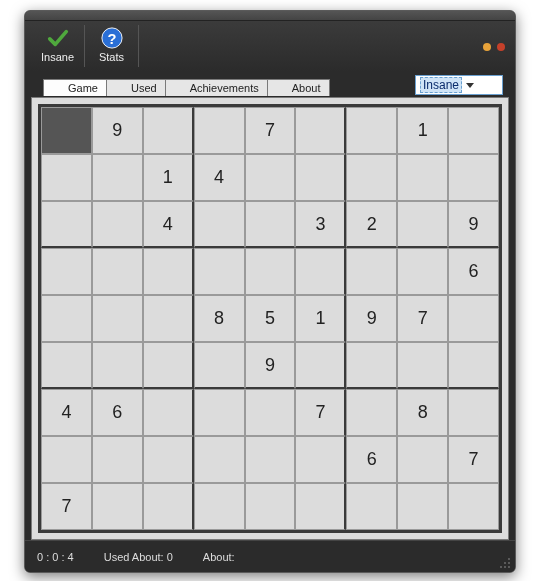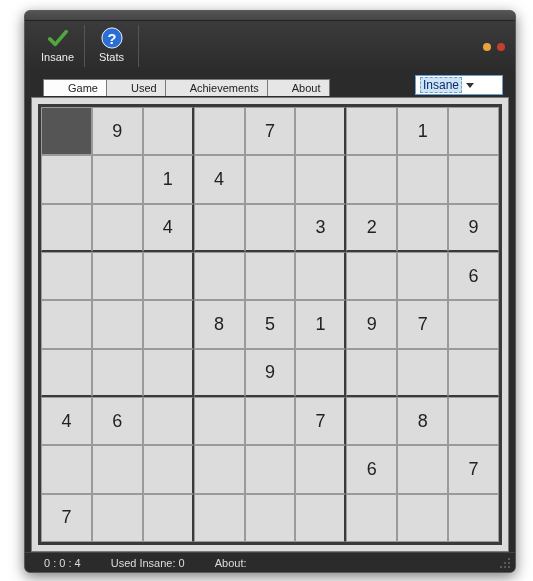--- a/index.html
+++ b/index.html
@@ -160,24 +160,24 @@
   }
   .cell.selected { background: #555; }
   
   .cell.br3 { border-right: 2px solid #3a3a3a; }
   .cell.bb3 { border-bottom: 2px solid #3a3a3a; }
 
   .statusbar {
     background: #2b2b2b;
     color: #ddd;
     font-size: 11px;
-    height: 20px;
-    display: flex;
-    align-items: center;
-    padding: 0 19px;
+    height: 32px;
+    display: flex;
+    align-items: center;
+    padding: 0 12px;
     gap: 30px;
     border-top: 1px solid #444;
     position: relative;
   }
   .statusbar .grip {
     position: absolute;
     right: 4px;
     bottom: 3px;
     width: 12px; height: 12px;
     opacity: .5;
@@ -313,21 +313,21 @@
           <div class="cell"></div>
           <div class="cell"></div>
           <div class="cell"></div>
         </div>
     </div>
   </div>
 
   <div class="statusbar">
     <span>0 : 0 : 4</span>
     <span>
-      <span>Used Insane:</span>
+      <span>Used About:</span>
       <span>0</span>
     </span>
     <span>
       <span>About:</span>
       <span></span>
     </span>
     <span class="grip">
       <svg width="12" height="12" viewBox="0 0 12 12">
         <circle cx="10" cy="2" r="1" fill="#aaa"></circle>
         <circle cx="10" cy="6" r="1" fill="#aaa"></circle>

